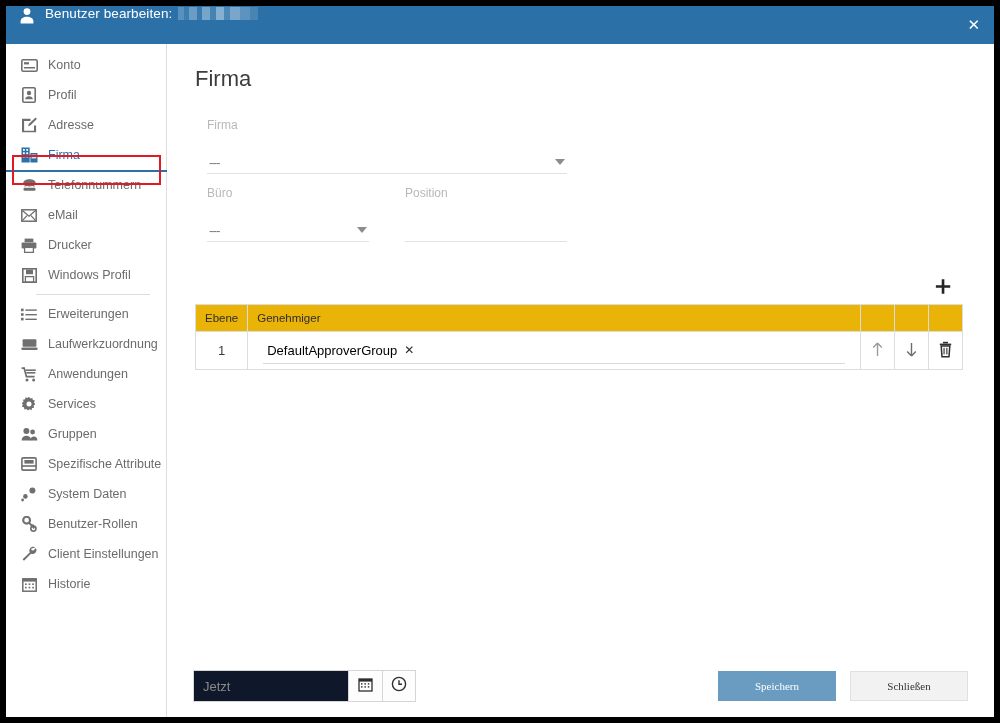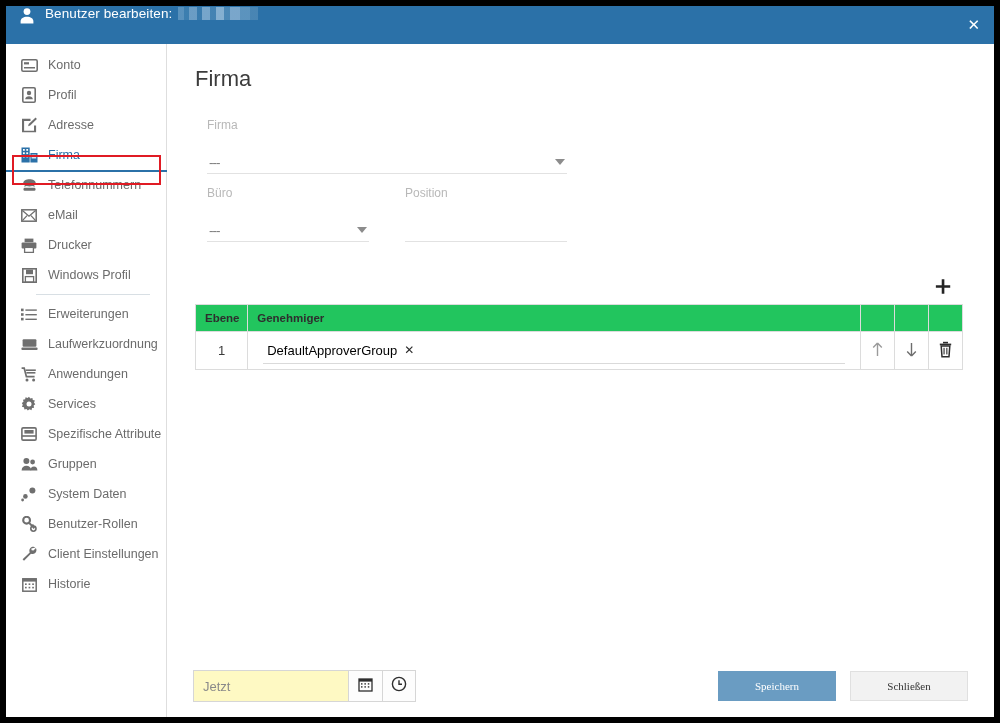--- a/index.html
+++ b/index.html
@@ -202,27 +202,27 @@
   
   .tbl {
     border: 1px solid #dcdcdc;
     border-collapse: collapse;
     width: 768px;
     margin-left: 2px;
     table-layout: fixed;
   }
   .tbl th {
     font-size: 11.5px;
-    font-weight: bold;
+    font-weight: normal;
     color: #2e2e2e;
     text-align: left;
     padding: 7px 9px;
     border-right: 1px solid #dcdcdc;
     border-bottom: 1px solid #dcdcdc;
-    background: #22c55e;
+    background: #eab308;
     height: 25px;
   }
   .tbl th.blank { border-right: 1px solid #dcdcdc; }
   .tbl th:last-child { border-right: none; }
   .tbl td {
     padding: 0 9px;
     border-right: 1px solid #dcdcdc;
     height: 38px;
     font-size: 13px;
     color: #3b3b3b;
@@ -268,21 +268,21 @@
   .date-group { display: flex; height: 32px; }
   .date-input {
     width: 155px;
     border: 1px solid #d6d6d6;
     border-right: none;
     font-size: 13px;
     color: #8a8a8a;
     padding: 0 9px;
     display: flex;
     align-items: center;
-    background: #fef9c3;
+    background: #0f172a;
     font-family: "Liberation Sans", sans-serif;
   }
   .date-btn {
     width: 34px;
     border: 1px solid #d6d6d6;
     border-right: none;
     background: #fdfdfd;
     display: flex; align-items: center; justify-content: center;
     cursor: pointer;
   }
@@ -467,39 +467,39 @@
           <svg width="16" height="16" viewBox="0 0 16 16">
               <path d="M8 0.8l1.3 1.7 2.1-.5.4 2.1 2.1.5-.9 2 1.3 1.7-1.7 1.3.5 2.1-2.1.4-.5 2.1-2-.9-1.7 1.3-1.3-1.7-2.1.5-.4-2.1-2.1-.5.9-2L0.8 7.1l1.7-1.3-.5-2.1 2.1-.4.5-2.1 2 .9z" fill="#6f6f6f"></path>
               <circle cx="8" cy="8" r="2.5" fill="#ffffff"></circle>
             </svg>
         </span>
         <span>Services</span>
       </div>
 
       <div class="side-item">
         <span class="s-icon">
-          <svg width="16" height="14" viewBox="0 0 16 14">
-              <rect x="0.9" y="0.9" width="14.2" height="12.2" rx="1.2" fill="none" stroke="#6f6f6f" stroke-width="1.6"></rect>
-              <rect x="3.4" y="3" width="9.2" height="3.6" fill="#6f6f6f"></rect>
-              <rect x="0.9" y="8.2" width="14.2" height="1.6" fill="#6f6f6f"></rect>
-            </svg>
-        </span>
-        <span>Spezifische Attribute</span>
-      </div>
-
-      <div class="side-item">
-        <span class="s-icon">
           <svg width="17" height="15" viewBox="0 0 17 15">
               <circle cx="5.4" cy="4" r="3" fill="#6f6f6f"></circle>
               <circle cx="11.6" cy="5" r="2.4" fill="#6f6f6f"></circle>
               <path d="M0.6 13.4c0-3 2.2-4.6 4.8-4.6s4.8 1.6 4.8 4.6z" fill="#6f6f6f"></path>
               <path d="M9.6 13.4c0-2.4 1-4 3.4-4 2 0 3.4 1.4 3.4 4z" fill="#6f6f6f"></path>
             </svg>
         </span>
         <span>Gruppen</span>
+      </div>
+
+      <div class="side-item">
+        <span class="s-icon">
+          <svg width="16" height="14" viewBox="0 0 16 14">
+              <rect x="0.9" y="0.9" width="14.2" height="12.2" rx="1.2" fill="none" stroke="#6f6f6f" stroke-width="1.6"></rect>
+              <rect x="3.4" y="3" width="9.2" height="3.6" fill="#6f6f6f"></rect>
+              <rect x="0.9" y="8.2" width="14.2" height="1.6" fill="#6f6f6f"></rect>
+            </svg>
+        </span>
+        <span>Spezifische Attribute</span>
       </div>
 
       <div class="side-item">
         <span class="s-icon">
           <svg width="16" height="15" viewBox="0 0 16 15">
               <circle cx="11.4" cy="3.6" r="3" fill="#6f6f6f"></circle>
               <circle cx="4.4" cy="9.4" r="2.3" fill="#6f6f6f"></circle>
               <circle cx="1.6" cy="13" r="1.4" fill="#6f6f6f"></circle>
             </svg>
         </span>

